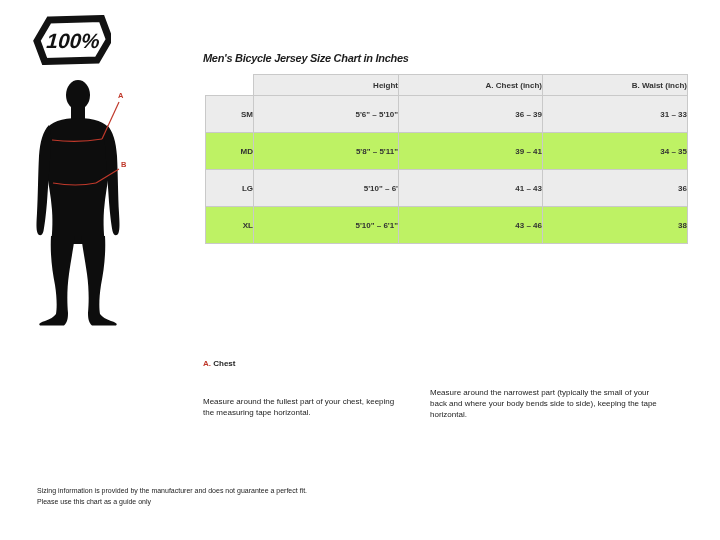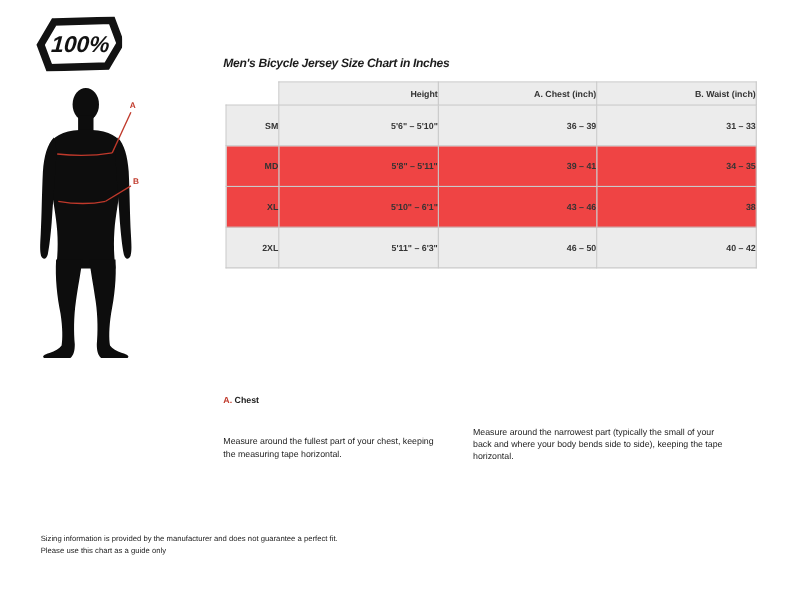--- a/index.html
+++ b/index.html
@@ -32,21 +32,21 @@
     width: 482px;
     font-size: 8px; font-weight: bold; color: #333;
   }
   .size-table th, .size-table td {
     border: 1px solid #c9c9c9;
     text-align: right; vertical-align: middle;
     padding: 0;
   }
   .size-table thead th { height: 20px; background: #ececec; font-weight: bold; }
   .size-table thead th.blank { border: none; background: transparent; }
-  .size-table tbody td { height: 36px; background: #ef4444; }
+  .size-table tbody td { height: 36px; background: #bef264; }
   .size-table tbody tr.alt td { background: #ececec; }
   .col-size { width: 48px; }
   .col-height { width: 145px; }
   .col-chest { width: 144px; }
   .col-waist { width: 145px; }
 
   
   .howto-heading {
     position: absolute; left: 203px; top: 338px;
     font-size: 12px; font-weight: bold; color: #1d1d1d;
@@ -124,31 +124,31 @@
         <td>5'6" – 5'10"</td>
         <td>36 – 39</td>
         <td>31 – 33</td>
       </tr>
       <tr>
         <td>MD</td>
         <td>5'8" – 5'11"</td>
         <td>39 – 41</td>
         <td>34 – 35</td>
       </tr>
+      <tr class="alt">
+        <td>LG</td>
+        <td>5'10" – 6'</td>
+        <td>41 – 43</td>
+        <td>36</td>
+      </tr>
       <tr>
         <td>XL</td>
         <td>5'10" – 6'1"</td>
         <td>43 – 46</td>
         <td>38</td>
-      </tr>
-      <tr class="alt">
-        <td>2XL</td>
-        <td>5'11" – 6'3"</td>
-        <td>46 – 50</td>
-        <td>40 – 42</td>
       </tr>
     </tbody>
   </table>
 
 
   <div class="measure-col chest">
     <div class="measure-title">
       <span class="measure-prefix">A.</span>
       <span>Chest</span>
     </div>

